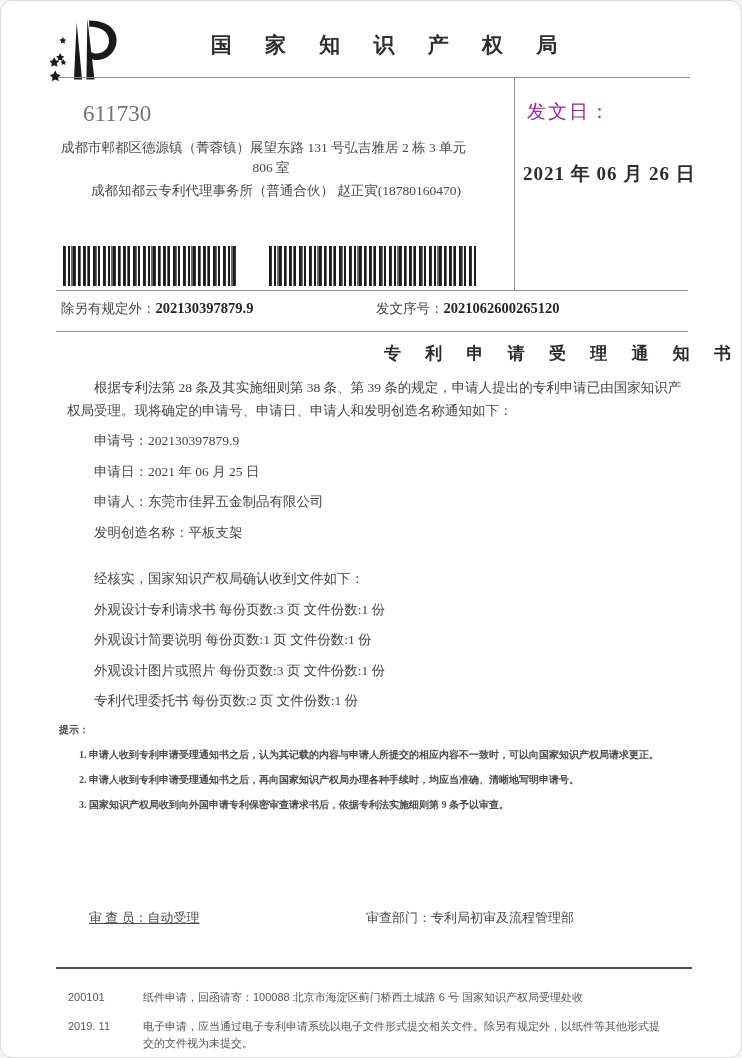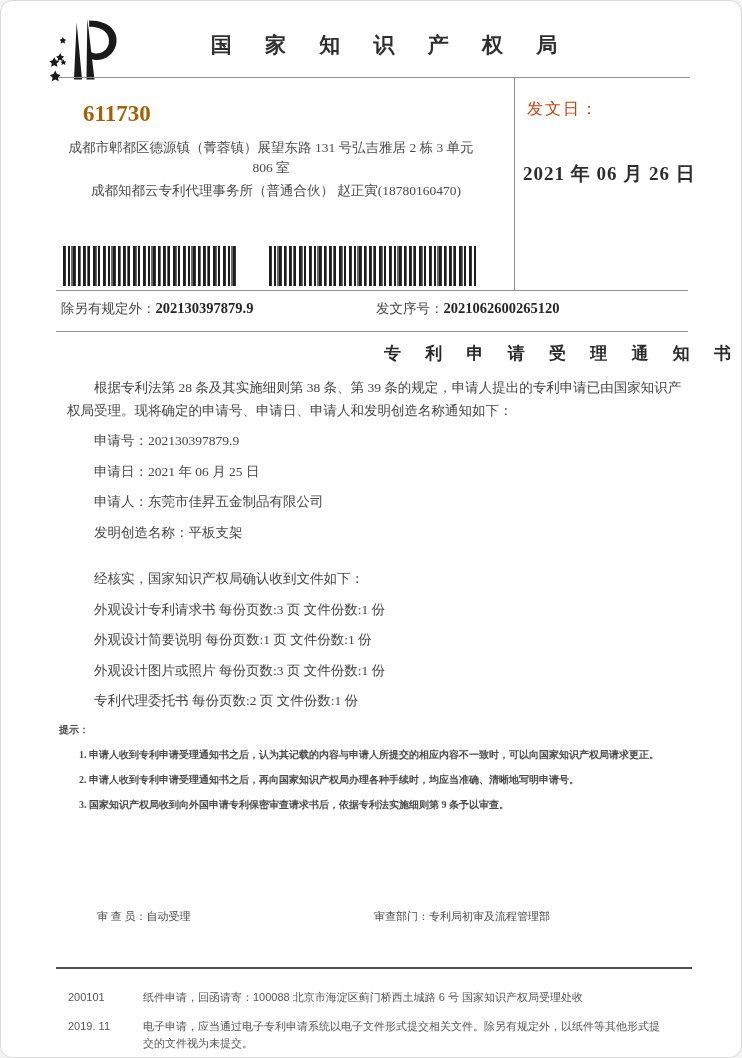--- a/index.html
+++ b/index.html
@@ -17,27 +17,27 @@
     font-size:21px;font-weight:bold;letter-spacing:14px;color:#2e2e2e;padding-left:40px;
   }
   .hline{position:absolute;height:0;border-top:1.5px solid #8f8f8f;}
   .hline.header-rule{left:57px;width:632px;top:76px;}
   .vline{position:absolute;width:0;border-left:1.5px solid #8f8f8f;
     left:513px;top:77px;height:212px;}
   .hline.ref-top{left:55px;width:632px;top:289px;}
   .hline.ref-bottom{left:55px;width:632px;top:330px;}
 
   
-  .postal{position:absolute;left:82px;top:100px;font-size:23px;font-weight:bold;color:#a16207;}
-  .addr1{position:absolute;left:60px;top:136px;width:420px;text-align:center;font-size:13.5px;line-height:22px;color:#4a4a4a;}
+  .postal{position:absolute;left:82px;top:100px;font-size:23px;font-weight:normal;color:#737373;}
+  .addr1{position:absolute;left:60px;top:136px;width:420px;text-align:left;font-size:13.5px;line-height:22px;color:#4a4a4a;}
   .addr2{position:absolute;left:60px;top:158px;width:420px;text-align:center;font-size:13.5px;color:#4a4a4a;font-family:Liberation Serif, serif;}
   .agent{position:absolute;left:60px;top:181px;width:430px;text-align:center;font-size:13.5px;color:#4a4a4a;}
 
   
-  .date-label{position:absolute;left:526px;top:98px;font-size:16px;color:#c2410c;letter-spacing:2px;}
+  .date-label{position:absolute;left:526px;top:98px;font-size:19px;color:#a21caf;letter-spacing:2px;}
   .date-value{position:absolute;left:522px;top:160px;font-size:19px;font-weight:bold;color:#2c2c2c;letter-spacing:1px;}
 
   
   .barcode{
     position:absolute;top:245px;height:40px;
     background:
       repeating-linear-gradient(90deg,#1c1c1c 0 2px,rgba(255,255,255,0) 2px 5px),
       repeating-linear-gradient(90deg,#3a3a3a 0 3px,rgba(255,255,255,0) 3px 10px),
       repeating-linear-gradient(90deg,#6a6a6a 0 2px,#ffffff 2px 8px);
   }
@@ -65,21 +65,21 @@
   .docs{margin-top:24px;}
   .docs p{padding-left:2em;}
   .docs p.intro{padding-left:2em;}
 
   
   .tips{position:absolute;left:58px;top:716px;width:636px;font-size:10px;line-height:25px;color:#4c4c4c;font-weight:bold;}
   .tips p{margin:0;}
   .tips .item{text-indent:2em;}
 
   
-  .signoff{position:absolute;left:96px;top:908px;width:596px;font-size:11px;color:#4a4a4a;}
+  .signoff{position:absolute;left:88px;top:908px;width:596px;font-size:13px;color:#4a4a4a;text-decoration:underline;}
   .signoff .dept{position:absolute;left:277px;top:0;}
 
   
   .footer{
     position:absolute;left:55px;top:966px;width:636px;
     border-top:2px solid #4f4f4f;padding-top:8px;
     font-family:"Liberation Sans","DejaVu Sans",sans-serif;
     font-size:11px;line-height:17px;color:#555;
   }
   .footer-grid{display:flex;}

